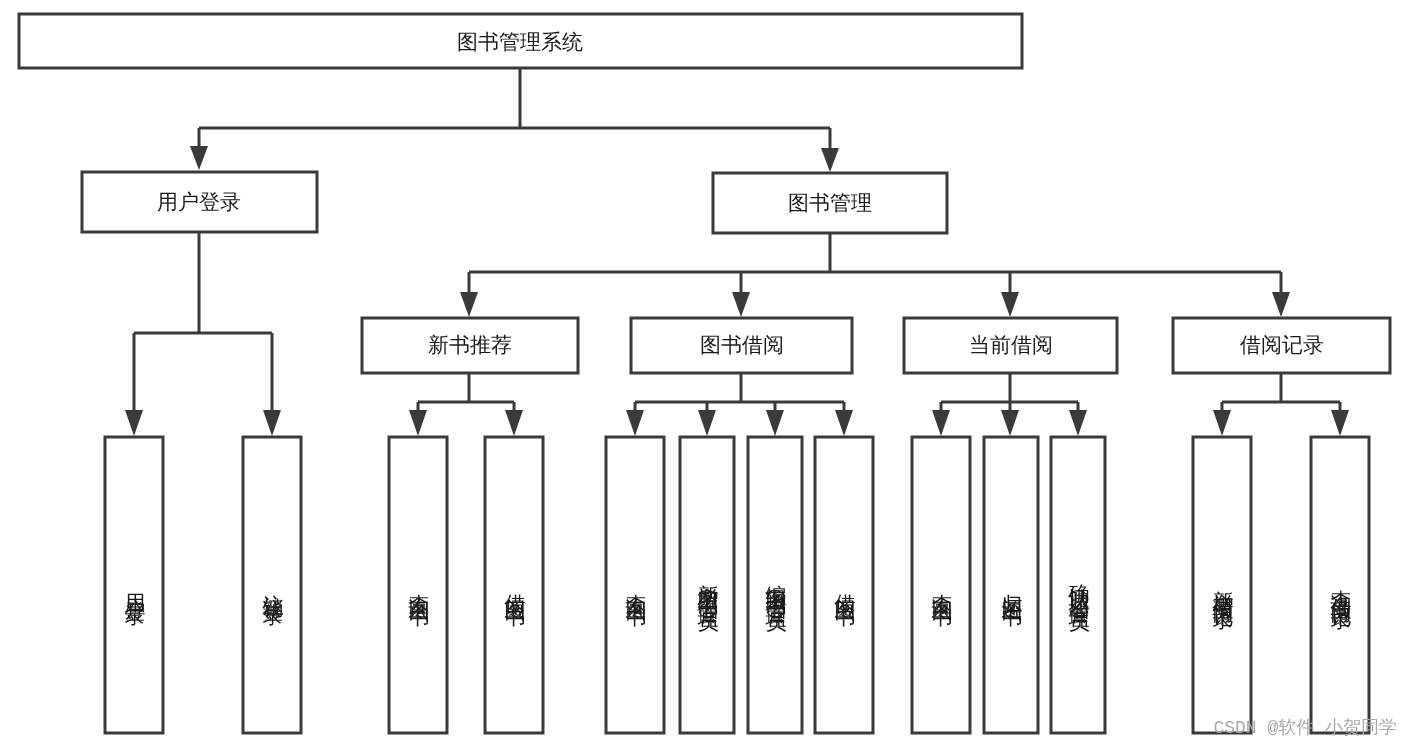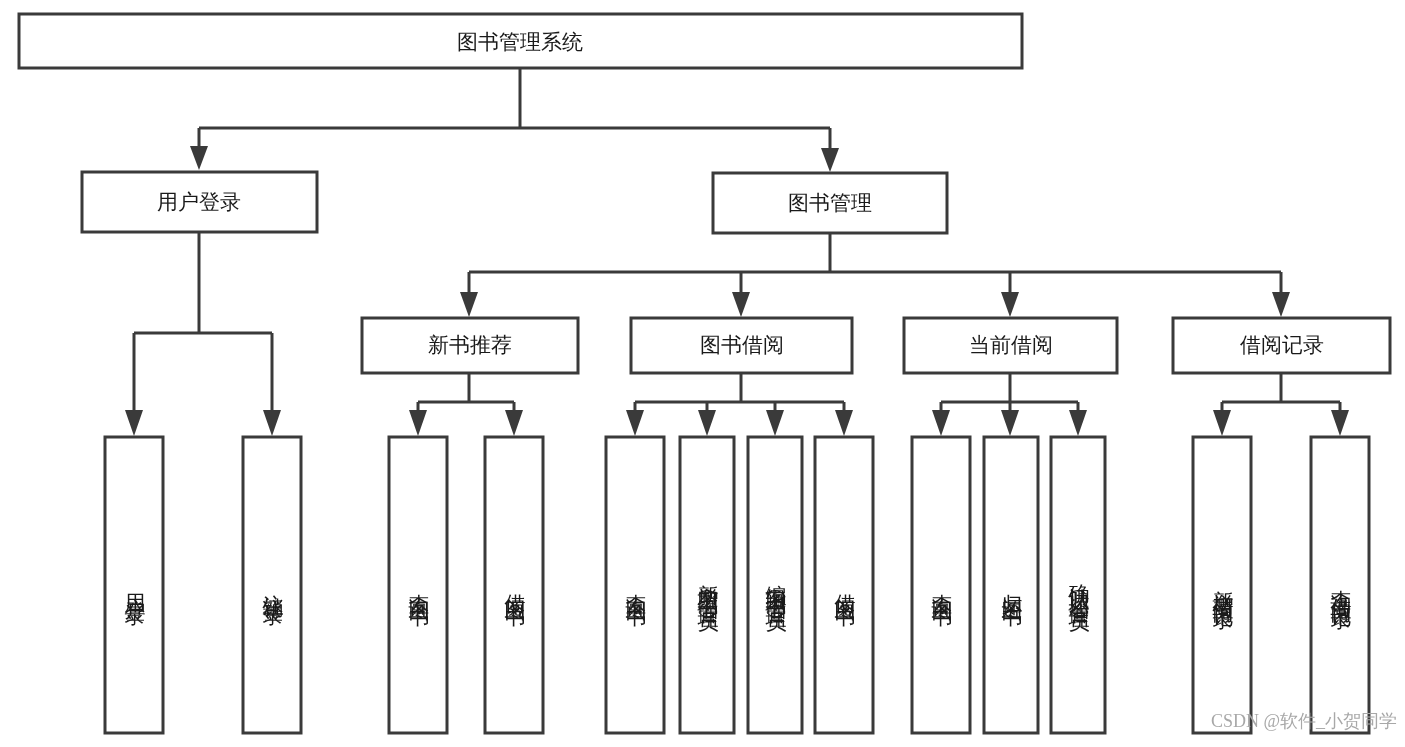--- a/index.html
+++ b/index.html
@@ -52,22 +52,22 @@
     font-size: 21px;
     fill: #1a1a1a;
     text-anchor: middle;
     dominant-baseline: middle;
     writing-mode: vertical-rl;
     letter-spacing: 4px;
   }
   .watermark {
     position: absolute;
     right: 8px;
-    bottom: 14px;
-    font-family: Liberation Serif, serif;
+    bottom: 8px;
+    font-family: Liberation Mono, monospace;
     font-size: 18px;
     color: #a8a8a8;
     white-space: nowrap;
     pointer-events: none;
     user-select: none;
   }
 </style>
 </head>
 <body>
 

